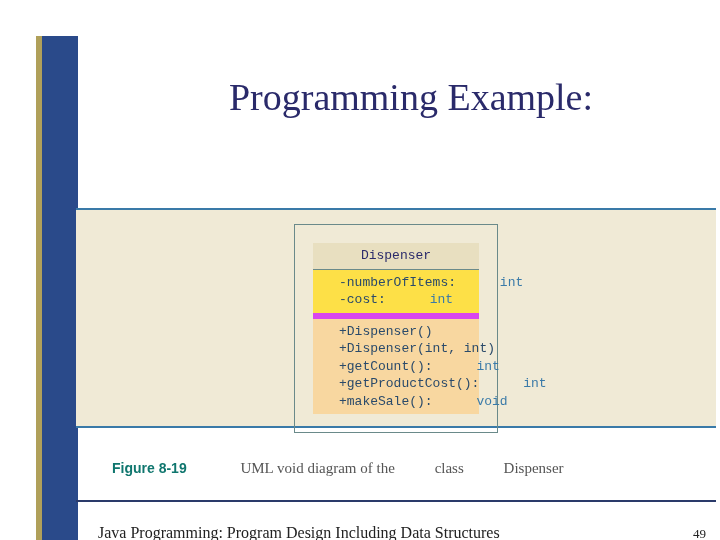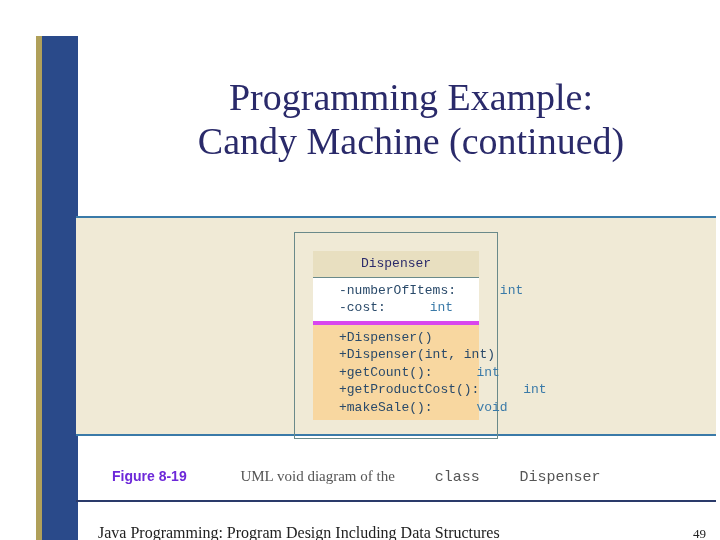--- a/index.html
+++ b/index.html
@@ -29,21 +29,21 @@
     right: 30px;
     text-align: center;
     font-size: 38px;
     color: #2a2a6a;
     font-family: 'Times New Roman', Times, serif;
     line-height: 1.15;
   }
   .content-area {
     position: absolute;
     left: 40px;
-    top: 180px;
+    top: 172px;
     width: 640px;
     height: 280px;
   }
   .cream-box {
     position: absolute;
     left: 0; top: 0;
     width: 640px;
     height: 220px;
     background: #f0ead6;
     border-top: 2px solid #3a7aa8;
@@ -61,49 +61,49 @@
   }
   .uml-header {
     background: #e8dfc0;
     text-align: center;
     padding: 4px 0;
     border-bottom: 1px solid #6a8a8a;
     color: #2a2a6a;
     font-family: 'Courier New', Courier, monospace;
   }
   .uml-fields {
-    background: #ffffff;
+    background: #fde047;
     padding: 4px 8px;
-    border-bottom: 4px solid #d946ef;
+    border-bottom: 6px solid #d946ef;
     color: #2a4a6a;
     white-space: pre;
   }
   .uml-methods {
     background: #f8d7a0;
     padding: 4px 8px;
     color: #2a4a6a;
     white-space: pre;
   }
   .kw { color: #3a7aa8; }
   .caption {
     position: absolute;
     left: 0;
     top: 234px;
     font-size: 15px;
     color: #555;
   }
   .caption .fig-label {
-    color: #6d28d9;
+    color: #0f766e;
     font-weight: bold;
     font-family: Arial, sans-serif;
     font-size: 14px;
     margin-right: 14px;
   }
   .caption .mono {
-    font-family: Liberation Mono, monospace;
+    font-family: Liberation Serif, serif;
   }
   .footer-line {
     position: absolute;
     left: 40px;
     bottom: 38px;
     width: 640px;
     border-top: 2px solid #2a3a6a;
   }
   .footer-text {
     position: absolute;
@@ -125,21 +125,20 @@
 </style>
 </head>
 <body>
 
 <div class="slide">
   <div class="left-stripe"></div>
   <div class="left-stripe-inner"></div>
 
   <div class="title">
     <span>Programming Example:</span><br>
-    <span>Candy Machine (continued)</span>
   </div>
 
   <div class="content-area">
     <div class="cream-box">
       <div class="uml-box">
         <div class="uml-header">Dispenser</div>
         <div class="uml-fields"><span>-numberOfItems:</span> <span class="kw">int</span>
 <span>-cost:</span> <span class="kw">int</span></div>
         <div class="uml-methods"><span>+Dispenser()</span>
 <span>+Dispenser(int, int)</span>

